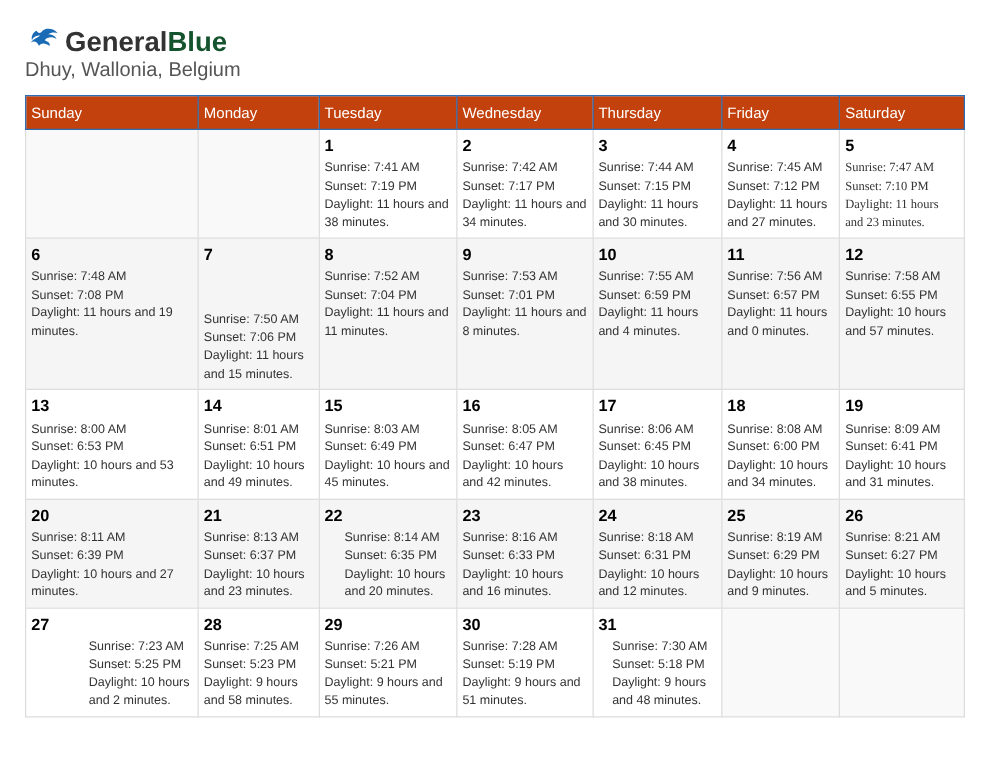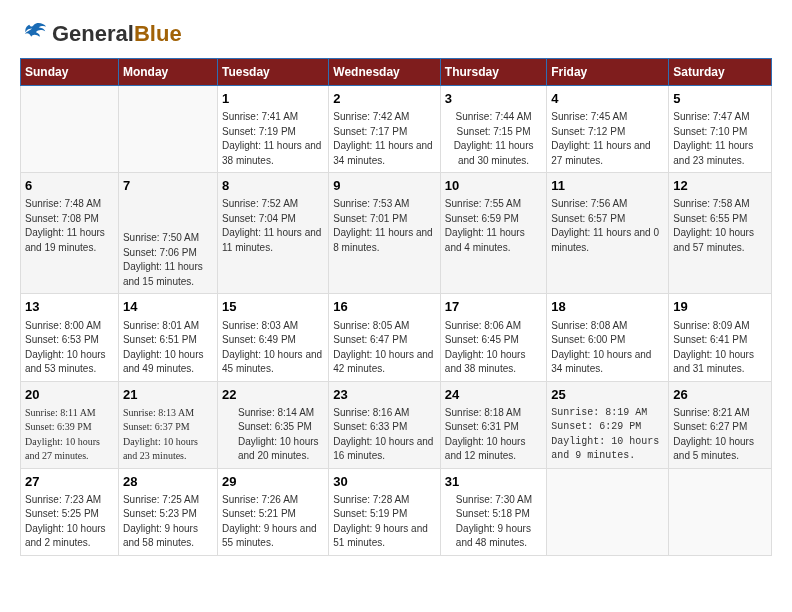--- a/index.html
+++ b/index.html
@@ -21,21 +21,21 @@
       display: flex;
       align-items: center;
       gap: 4px;
     }
     .logo-text {
       font-size: 22px;
       font-weight: bold;
       line-height: 1.1;
     }
     .logo-general { color: #333; }
-    .logo-blue { color: #a16207; }
+    .logo-blue { color: #14532d; }
     .logo-bird {
       width: 28px;
       height: 28px;
     }
     .title-block {
       text-align: right;
     }
     .month-title {
       font-size: 36px;
       font-weight: normal;
@@ -44,26 +44,26 @@
     .subtitle {
       font-size: 16px;
       color: #555;
     }
     table {
       width: 100%;
       border-collapse: collapse;
       font-size: 11px;
     }
     thead tr th {
-      background-color: #7f1d1d;
+      background-color: #c2410c;
       color: #fff;
       padding: 6px 4px;
       text-align: left;
       font-size: 12px;
-      font-weight: bold;
+      font-weight: normal;
       border: 1px solid #2e6db4;
     }
     tbody tr {
       border-bottom: 1px solid #ddd;
     }
     tbody tr:nth-child(odd) {
       background-color: #fff;
     }
     tbody tr:nth-child(even) {
       background-color: #f5f5f5;
@@ -101,20 +101,21 @@
       <path d="M15 5 C18 2, 25 3, 28 7 C26 6, 22 6, 20 8 C22 8, 26 9, 27 12 C24 10, 19 10, 17 13 C19 14, 22 15, 21 18 C18 15, 13 15, 12 18 C11 15, 8 13, 5 15 C7 12, 11 11, 13 9 C10 9, 7 10, 6 13 C5 10, 7 6, 10 5 C11 7, 13 8, 15 5Z" fill="#1a6bb5"></path>
     </svg>
     <div>
       <div style="display:flex; gap:0px;">
         <span class="logo-text logo-general">General</span>
           <span class="logo-text logo-blue">Blue</span>
       </div>
     </div>
   </div>
   <div class="title-block">
+    <div class="subtitle">Dhuy, Wallonia, Belgium</div>
   </div>
 </div>
 
 <table>
   <thead>
     <tr>
     <th>Sunday</th>
         <th>Monday</th>
         <th>Tuesday</th>
         <th>Wednesday</th>
@@ -134,33 +135,33 @@
 Daylight: 11 hours and 38 minutes.</div>
         </td>
         <td>
           <span class="day-number">2</span>
           <div class="day-info" style="white-space: pre-line;">Sunrise: 7:42 AM
 Sunset: 7:17 PM
 Daylight: 11 hours and 34 minutes.</div>
         </td>
         <td>
           <span class="day-number">3</span>
-          <div class="day-info" style="white-space: pre-line; text-align: center;">Sunrise: 7:44 AM
+          <div class="day-info" style="white-space: pre-line;">Sunrise: 7:44 AM
 Sunset: 7:15 PM
 Daylight: 11 hours and 30 minutes.</div>
         </td>
         <td>
           <span class="day-number">4</span>
           <div class="day-info" style="white-space: pre-line;">Sunrise: 7:45 AM
 Sunset: 7:12 PM
 Daylight: 11 hours and 27 minutes.</div>
         </td>
         <td>
           <span class="day-number">5</span>
-          <div class="day-info" style="white-space: pre-line;">Sunrise: 7:47 AM
+          <div class="day-info" style="white-space: pre-line; font-family: Liberation Serif, serif;">Sunrise: 7:47 AM
 Sunset: 7:10 PM
 Daylight: 11 hours and 23 minutes.</div>
         </td>
       </tr>
       <tr>
         <td>
           <span class="day-number">6</span>
           <div class="day-info" style="white-space: pre-line;">Sunrise: 7:48 AM
 Sunset: 7:08 PM
 Daylight: 11 hours and 19 minutes.</div>
@@ -242,27 +243,27 @@
         <td>
           <span class="day-number">19</span>
           <div class="day-info" style="white-space: pre-line;">Sunrise: 8:09 AM
 Sunset: 6:41 PM
 Daylight: 10 hours and 31 minutes.</div>
         </td>
       </tr>
       <tr>
         <td>
           <span class="day-number">20</span>
-          <div class="day-info" style="white-space: pre-line; font-family: Liberation Serif, serif;">Sunrise: 8:11 AM
+          <div class="day-info" style="white-space: pre-line;">Sunrise: 8:11 AM
 Sunset: 6:39 PM
 Daylight: 10 hours and 27 minutes.</div>
         </td>
         <td>
           <span class="day-number">21</span>
-          <div class="day-info" style="white-space: pre-line; font-family: Liberation Serif, serif;">Sunrise: 8:13 AM
+          <div class="day-info" style="white-space: pre-line;">Sunrise: 8:13 AM
 Sunset: 6:37 PM
 Daylight: 10 hours and 23 minutes.</div>
         </td>
         <td>
           <span class="day-number">22</span>
           <div class="day-info" style="white-space: pre-line; margin-left: 16px;">Sunrise: 8:14 AM
 Sunset: 6:35 PM
 Daylight: 10 hours and 20 minutes.</div>
         </td>
         <td>
@@ -272,35 +273,35 @@
 Daylight: 10 hours and 16 minutes.</div>
         </td>
         <td>
           <span class="day-number">24</span>
           <div class="day-info" style="white-space: pre-line;">Sunrise: 8:18 AM
 Sunset: 6:31 PM
 Daylight: 10 hours and 12 minutes.</div>
         </td>
         <td>
           <span class="day-number">25</span>
-          <div class="day-info" style="white-space: pre-line; font-family: Liberation Mono, monospace;">Sunrise: 8:19 AM
+          <div class="day-info" style="white-space: pre-line;">Sunrise: 8:19 AM
 Sunset: 6:29 PM
 Daylight: 10 hours and 9 minutes.</div>
         </td>
         <td>
           <span class="day-number">26</span>
           <div class="day-info" style="white-space: pre-line;">Sunrise: 8:21 AM
 Sunset: 6:27 PM
 Daylight: 10 hours and 5 minutes.</div>
         </td>
       </tr>
       <tr>
         <td>
           <span class="day-number">27</span>
-          <div class="day-info" style="white-space: pre-line;">Sunrise: 7:23 AM
+          <div class="day-info" style="white-space: pre-line; margin-left: 46px;">Sunrise: 7:23 AM
 Sunset: 5:25 PM
 Daylight: 10 hours and 2 minutes.</div>
         </td>
         <td>
           <span class="day-number">28</span>
           <div class="day-info" style="white-space: pre-line;">Sunrise: 7:25 AM
 Sunset: 5:23 PM
 Daylight: 9 hours and 58 minutes.</div>
         </td>
         <td>

